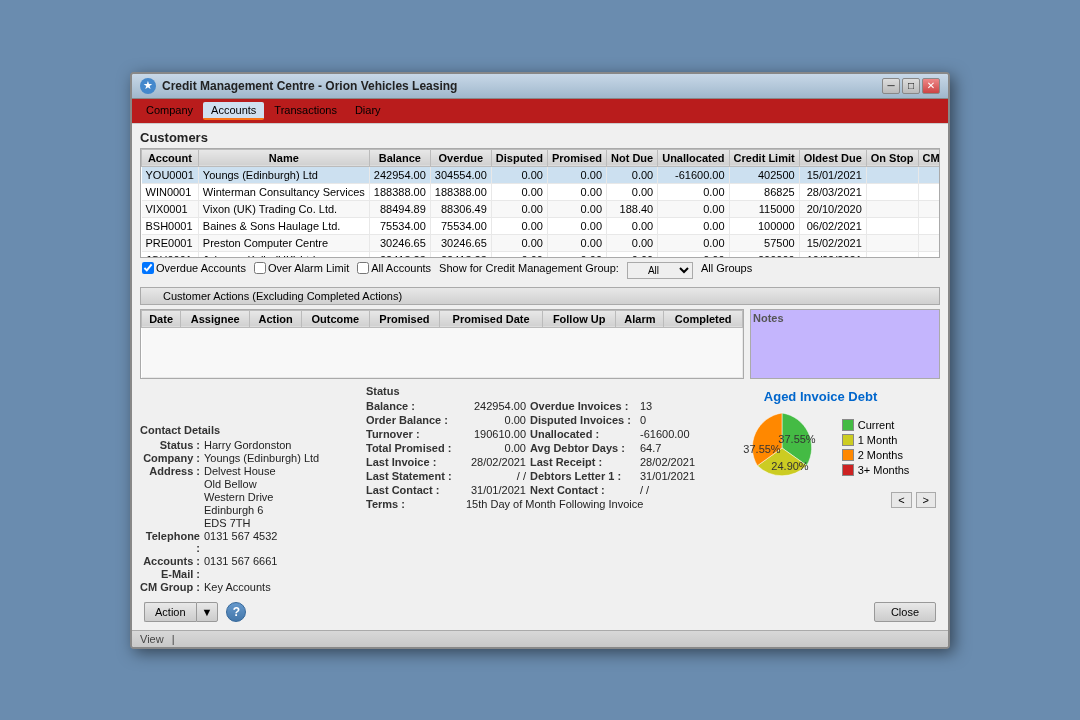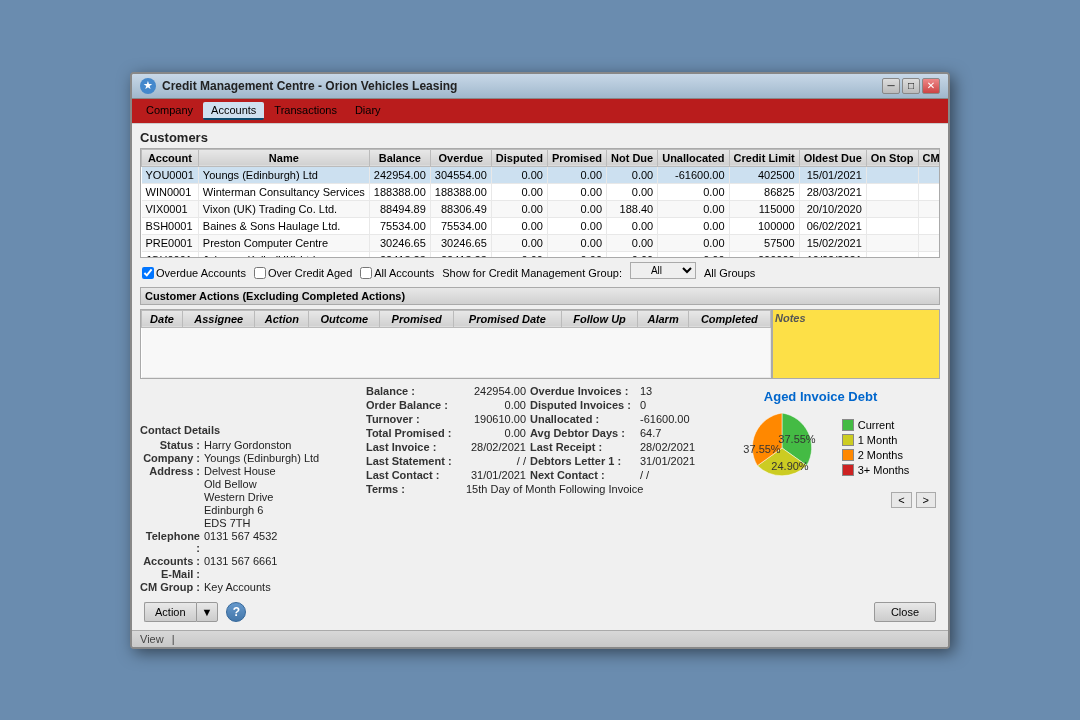--- a/index.html
+++ b/index.html
@@ -30,21 +30,21 @@
       width: 18px; height: 16px; border: 1px solid #888; border-radius: 2px;
       display: flex; align-items: center; justify-content: center;
       font-size: 10px; cursor: pointer; background: linear-gradient(to bottom, #ddd, #bbb);
     }
     .title-btn.close { background: linear-gradient(to bottom, #e88, #c44); color: white; }
     
     .menu-bar { display: flex; gap: 2px; padding: 3px 6px; border-bottom: 1px solid #ccc; background: #b91c1c; }
     .menu-item {
       padding: 2px 8px; cursor: pointer; border-radius: 2px;
     }
-    .menu-item.active { background: #d0e0f0; border-bottom: 2px solid #0c4a6e; }
+    .menu-item.active { background: #d0e0f0; border-bottom: 2px solid #f97316; }
     
     .content { padding: 6px 8px; background: #f0f0f0; }
     
     .section-label { font-weight: bold; color: #222; margin-bottom: 3px; font-size: 13px; }
     
     
     .table-container {
       border: 1px solid #aaa;
       background: white;
       overflow: auto;
@@ -60,41 +60,41 @@
       font-weight: bold;
     }
     tbody tr { border-bottom: 1px solid #e8e8e8; }
     tbody tr:nth-child(odd) { background: #f8f8f8; }
     tbody tr.selected { background: #cce0f0; }
     tbody td { padding: 2px 4px; border-right: 1px solid #e8e8e8; white-space: nowrap; }
     td.num { text-align: right; }
     
     
     .filter-row {
-      display: flex; align-items: flex-end; gap: 8px; padding: 4px 2px; font-size: 10px;
+      display: flex; align-items: flex-start; gap: 8px; padding: 4px 2px; font-size: 10px;
     }
     .filter-row label { display: flex; align-items: center; gap: 2px; cursor: pointer; }
     .filter-row input[type=checkbox] { width: 12px; height: 12px; }
     .filter-row select { border: 1px solid #aaa; padding: 1px 16px; font-size: 10px; }
     
     
-    .actions-header { background: linear-gradient(to bottom, #e8e8e8, #d0d0d0); border: 1px solid #aaa; padding: 2px 4px; font-size: 10px; margin-top: 4px; font-weight: bold; }
-    
-    .bottom-section { display: flex; margin-top: 4px; font-style: italic; }
+    .actions-header { background: linear-gradient(to bottom, #e8e8e8, #d0d0d0); border: 1px solid #aaa; padding: 2px 22px; font-size: 10px; margin-top: 4px; }
+    
+    .bottom-section { display: flex; gap: 6px; margin-top: 4px; }
     .actions-table-container {
       flex: 1;
       border: 1px solid #aaa;
       background: white;
       overflow: auto;
       max-height: 90px;
     }
     .notes-container {
-      width: 168px;
+      width: 190px;
       border: 1px solid #aaa;
-      background: #fde047;
+      background: #c4b5fd;
       overflow: auto;
       max-height: 90px;
       padding: 2px;
       font-size: 10px;
       color: #555;
     }
     
     
     .detail-section { display: flex; gap: 6px; margin-top: 6px; }
     
@@ -316,21 +316,21 @@
       </table>
     </div>
 
     <div class="filter-row">
       <label>
         <input type="checkbox" id="cb-overdue" checked="" style="">
         <span>Overdue Accounts</span>
       </label>
       <label>
         <input type="checkbox" id="cb-credit" style="">
-        <span>Over Credit Aged</span>
+        <span>Over Alarm Limit</span>
       </label>
       <label>
         <input type="checkbox" id="cb-all" style="">
         <span>All Accounts</span>
       </label>
       <span>Show for Credit Management Group:</span>
       <select>
         <option>All</option>
       </select>
       <span>All Groups</span>
@@ -412,20 +412,21 @@
             <span class="contact-key">E-Mail :</span>
             <span class="contact-val"></span>
           </div>
         <div class="contact-row">
             <span class="contact-key">CM Group :</span>
             <span class="contact-val">Key Accounts</span>
           </div>
       </div>
 
       <div class="status-panel">
+        <div class="detail-label">Status</div>
         <div class="status-row">
           <span class="status-key">Balance :</span>
           <span class="status-val">242954.00</span>
           <span class="status-key2">Overdue Invoices :</span>
           <span class="status-val2">13</span>
         </div>
         <div class="status-row">
           <span class="status-key">Order Balance :</span>
           <span class="status-val">0.00</span>
           <span class="status-key2">Disputed Invoices :</span>

